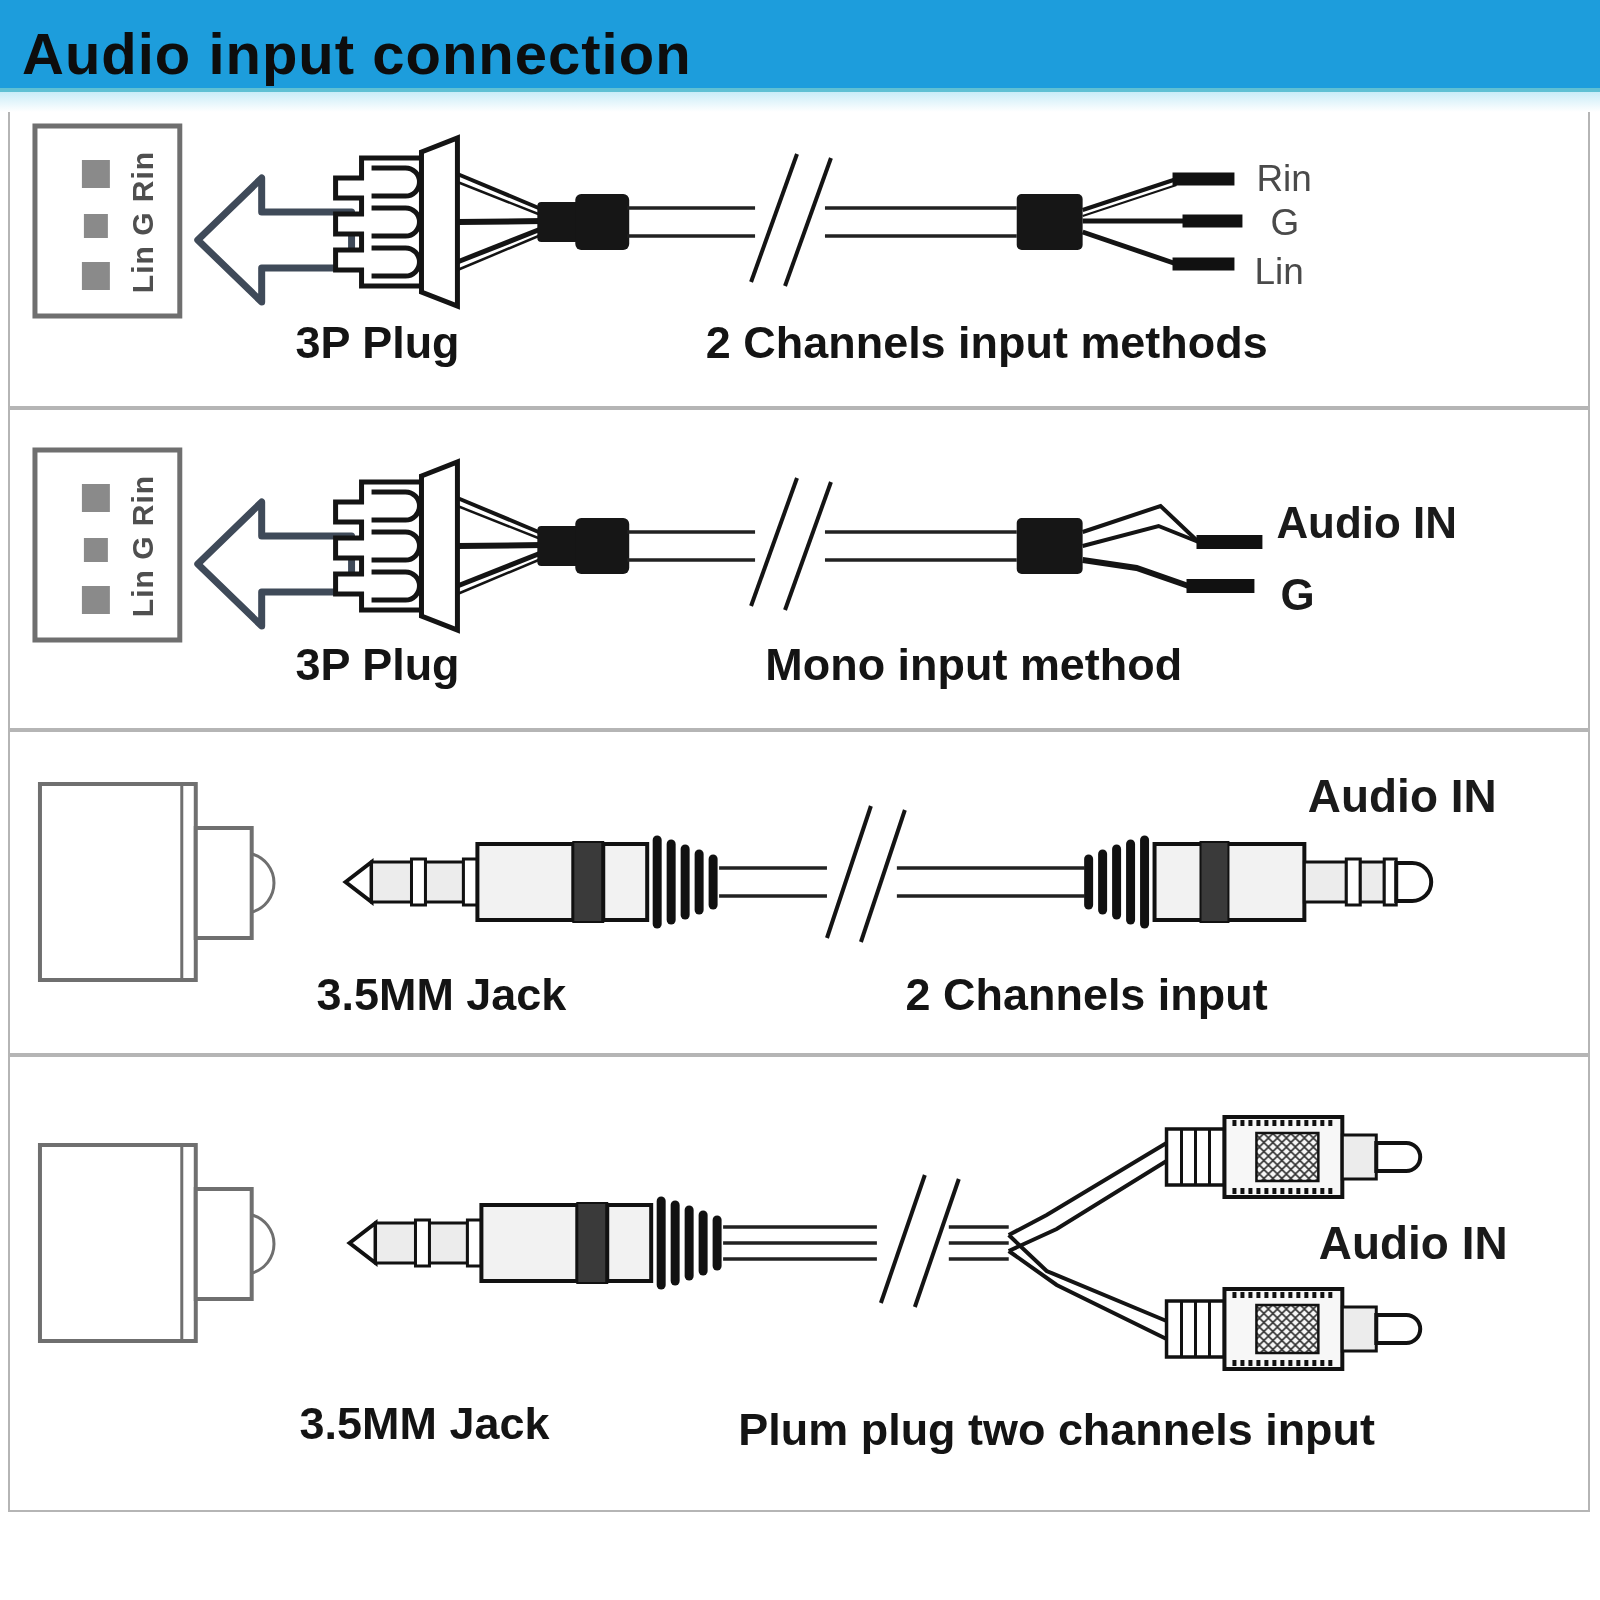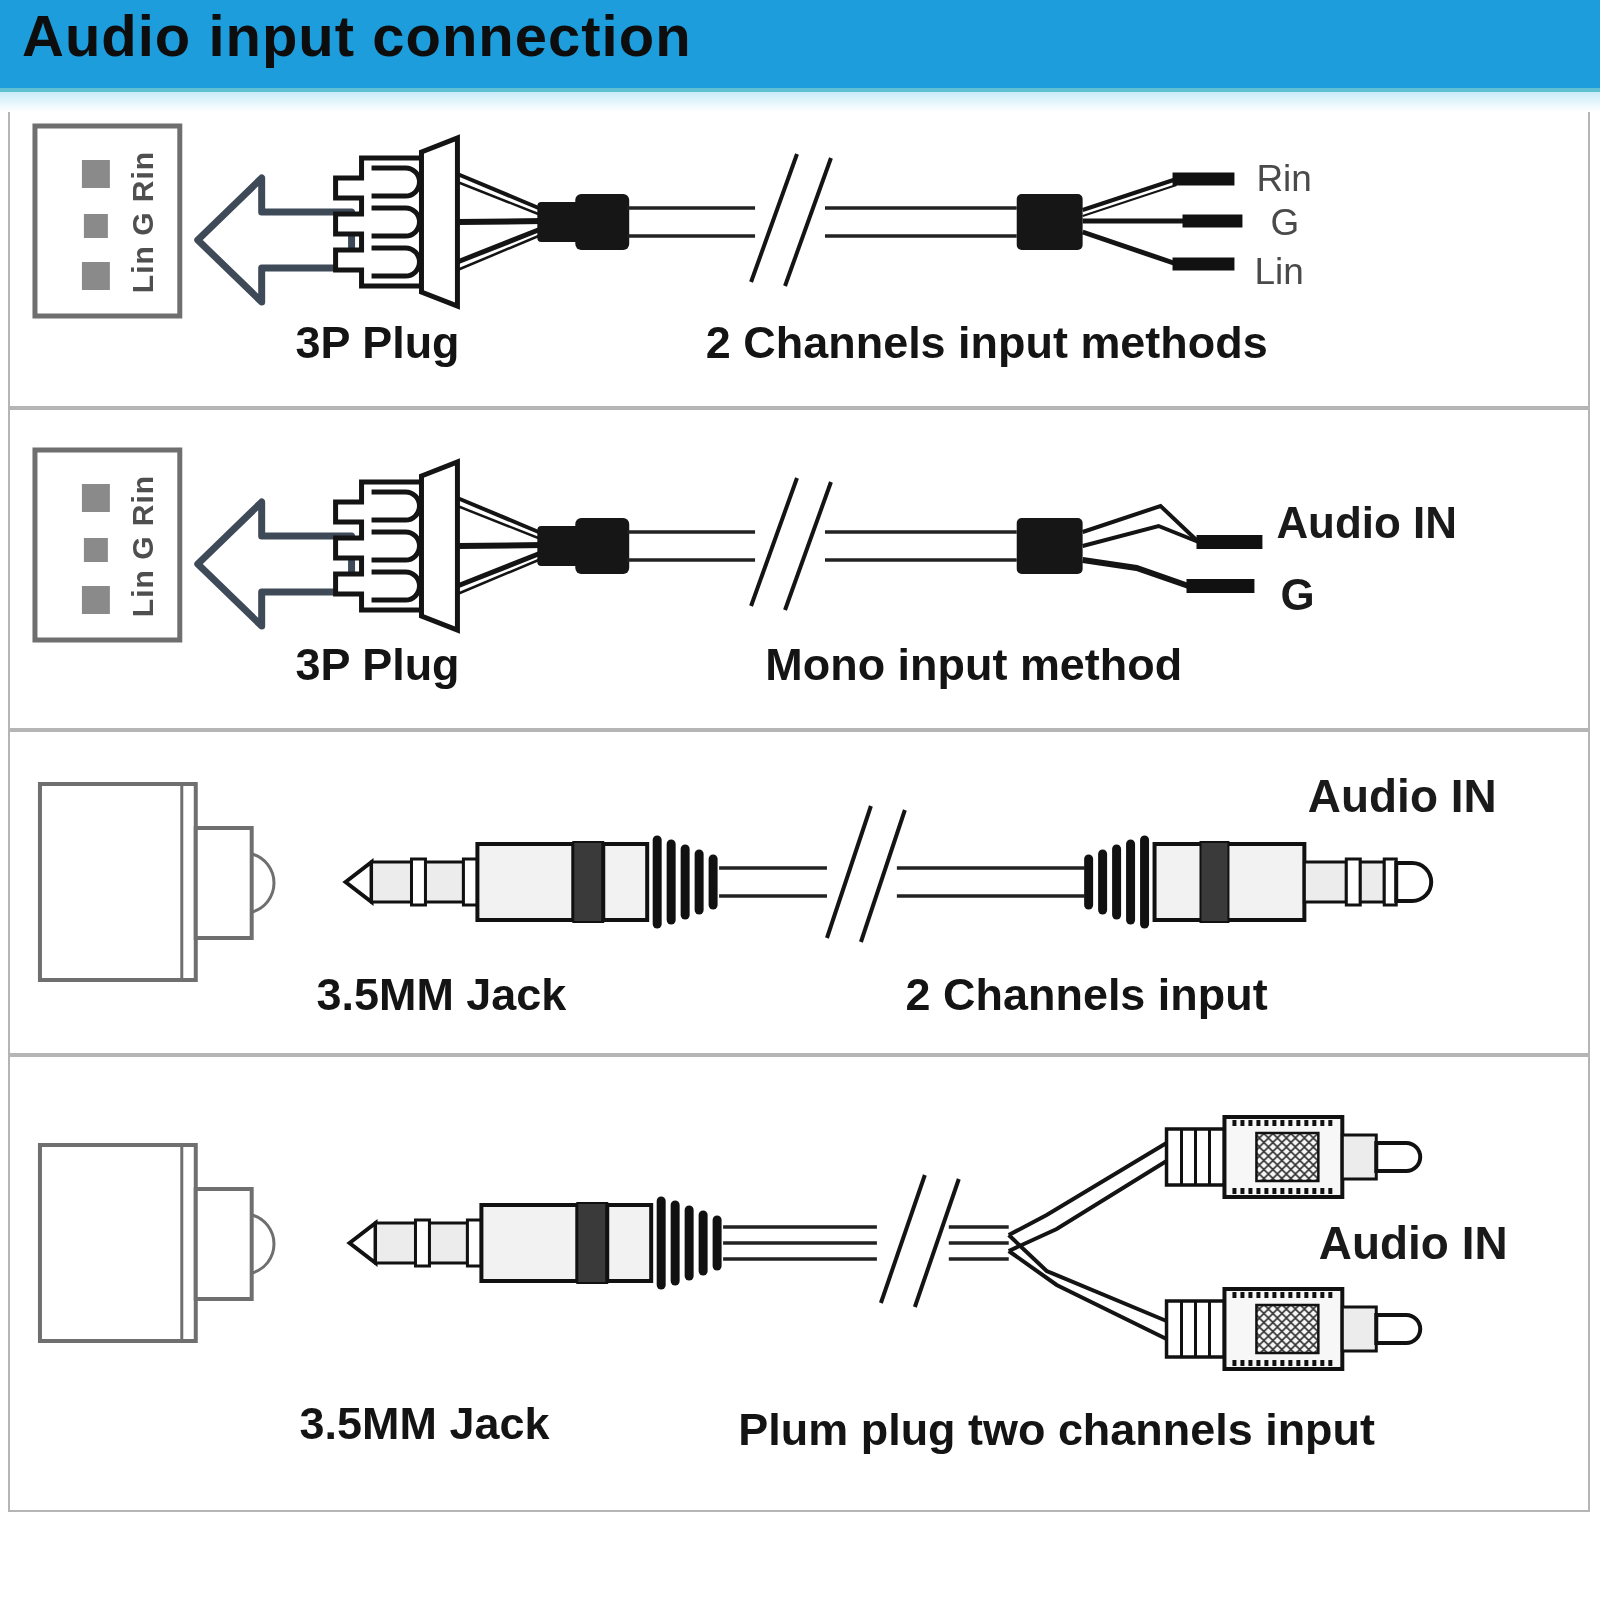--- a/index.html
+++ b/index.html
@@ -1,20 +1,20 @@
 <!DOCTYPE html>
 <html><head>
 <meta charset="utf-8">
 <style>
   html,body{margin:0;padding:0;background:#ffffff;}
   #stage{position:relative;width:1600px;height:1600px;background:#ffffff;overflow:hidden;
          font-family:"Liberation Sans", sans-serif;}
   #header{position:absolute;left:0;top:0;width:1600px;height:92px;background:#1d9ddc;
           border-bottom:4px solid #5fc0d4;box-sizing:border-box;}
-  #header .title{position:absolute;left:22px;top:2px;font-size:58px;font-weight:bold;
+  #header .title{position:absolute;left:22px;top:20px;font-size:58px;font-weight:bold;
           color:#0d0d0d;letter-spacing:1px;}
   #header-fade{position:absolute;left:0;top:92px;width:1600px;height:20px;z-index:5;
           background:linear-gradient(#c9ecf8,#ffffff);}
   .panel{position:absolute;left:8px;width:1582px;background:#ffffff;
          border:2px solid #b5b5b5;box-sizing:border-box;}
   #panel-1{top:92px;height:316px;}
   #panel-2{top:408px;height:322px;}
   #panel-3{top:730px;height:325px;}
   #panel-4{top:1055px;height:457px;}
   .panel svg{display:block;width:100%;height:100%;}

